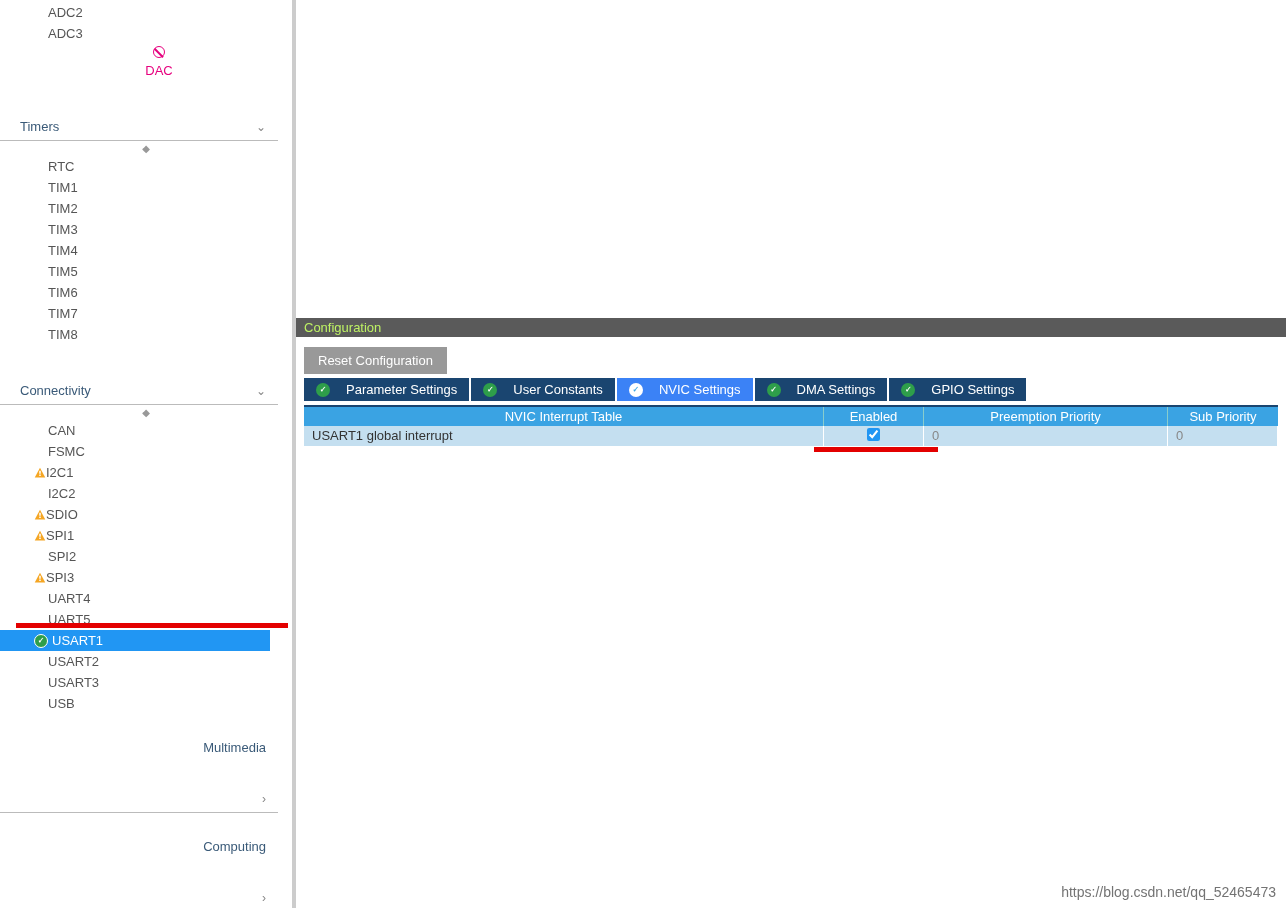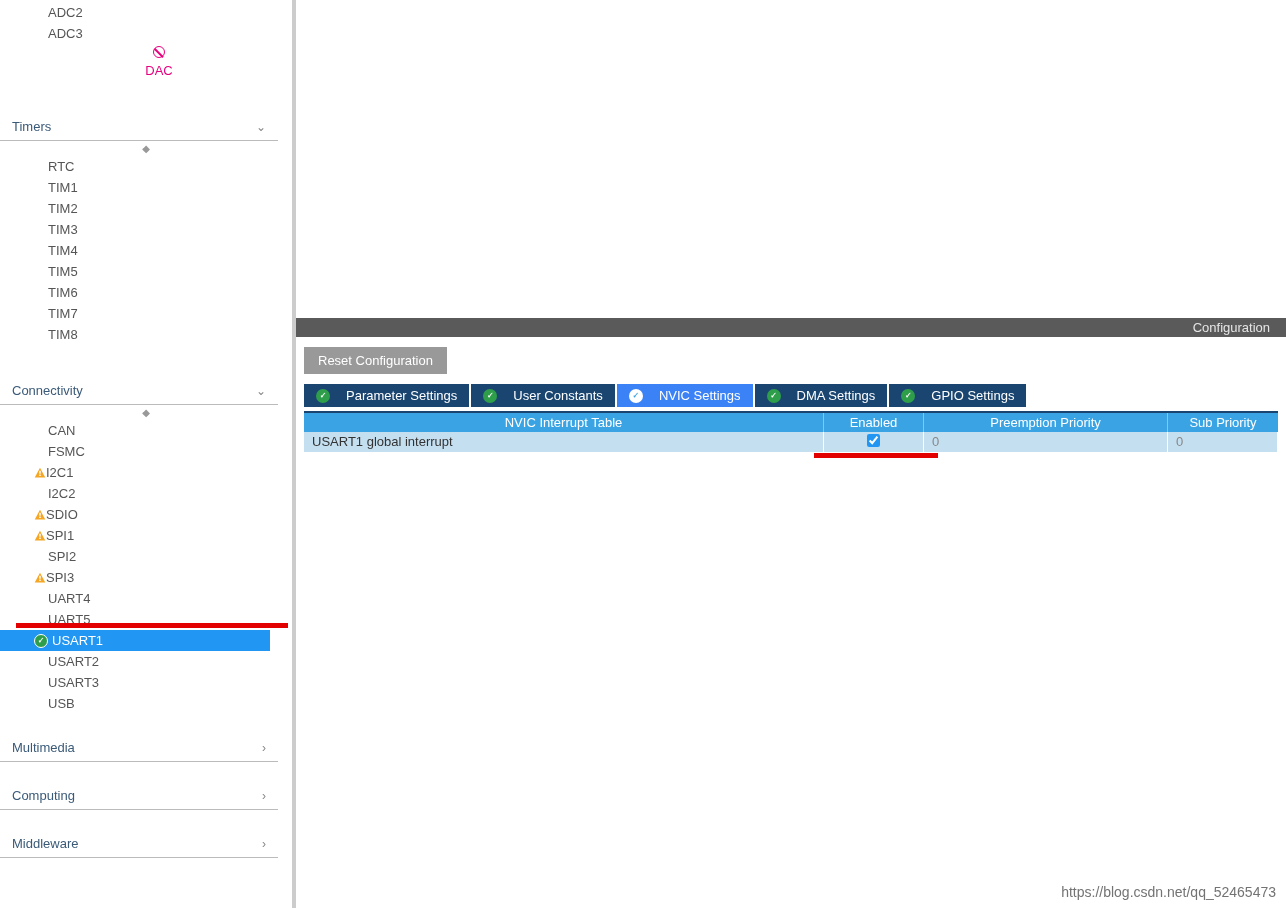--- a/index.html
+++ b/index.html
@@ -2,29 +2,29 @@
 <html><head>
 <meta charset="utf-8">
 <style>
 * { margin: 0; padding: 0; box-sizing: border-box; font-family: Arial, sans-serif; }
 body { background: #fff; display: flex; height: 908px; width: 1286px; overflow: hidden; }
 .sidebar { width: 296px; background: #fff; border-right: 4px solid #ccc; overflow-y: auto; padding-left: 8px; padding-right: 8px; padding-top: 2px; }
 .tree-item { font-size: 13px; color: #555; padding: 2px 0 2px 40px; cursor: pointer; line-height: 17px; }
 .tree-item.disabled { color: #e6007e; padding-left: 26px; display: flex; align-items: center; gap: 4px; flex-direction: column; }
 .tree-item.selected { background: #2196f3; color: #fff; margin-left: -8px; margin-right: 14px; padding-left: 34px; display: flex; align-items: center; gap: 4px; }
 .tree-item.with-icon { padding-left: 26px; display: flex; align-items: center; }
-.section-header { display: flex; justify-content: space-between; align-items: flex-end; padding: 8px 12px 6px 12px; font-size: 13px; color: #3a5a78; border-bottom: 1px solid #bbb; cursor: pointer; margin-top: 30px; margin-left: -8px; margin-right: 6px; gap: 37px; }
-.section-header.collapsed { margin-top: 18px; }
+.section-header { display: flex; justify-content: space-between; align-items: flex-end; padding: 8px 12px 6px 20px; font-size: 13px; color: #3a5a78; border-bottom: 1px solid #bbb; cursor: pointer; margin-top: 30px; margin-left: -8px; margin-right: 6px; gap: 37px; }
+.section-header.collapsed { margin-top: 18px; flex-direction: column; }
 .toggle-bar { text-align: center; color: #999; font-size: 10px; padding: 2px 0; cursor: pointer; }
 .chevron { font-size: 12px; color: #888; }
 .main { flex: 1; display: flex; flex-direction: column; background: #fff; }
 .main-top { flex: 0 0 318px; background: #fff; }
-.config-header { background: #5a5a5a; color: #e5e5e5; text-align: right; font-size: 13px; padding: 2px 16px; }
+.config-header { background: #5a5a5a; color: #bef264; text-align: left; font-size: 13px; padding: 2px 8px; }
 .config-body { padding: 10px 8px 0 8px; }
-.reset-btn { background: #999; color: #fff; border: none; padding: 6px 14px; font-size: 13px; cursor: pointer; margin-bottom: 10px; }
+.reset-btn { background: #999; color: #fff; border: none; padding: 6px 14px; font-size: 13px; cursor: pointer; margin-bottom: 4px; }
 .tabs { display: flex; gap: 2px; }
 .tab { background: #1a4570; color: #fff; padding: 4px 12px; font-size: 13px; cursor: pointer; display: flex; align-items: center; gap: 16px; }
 .tab.active { background: #3b82f6; }
 .tab-check { display: inline-flex; width: 14px; height: 14px; border-radius: 50%; background: #2e9e4a; align-items: center; justify-content: center; }
 .tab-check::after { content: '✓'; color: #fff; font-size: 8px; font-weight: bold; }
 .tab.active .tab-check { background: #fff; }
 .tab.active .tab-check::after { color: #3aa3e3; }
 .table-wrap { margin-top: 4px; }
 .table-header-row { display: flex; background: #3aa3e3; color: #fff; font-size: 13px; border-top: 2px solid #1a4570; }
 .th { padding: 2px 8px; text-align: center; border-right: 1px solid #8cc; }

